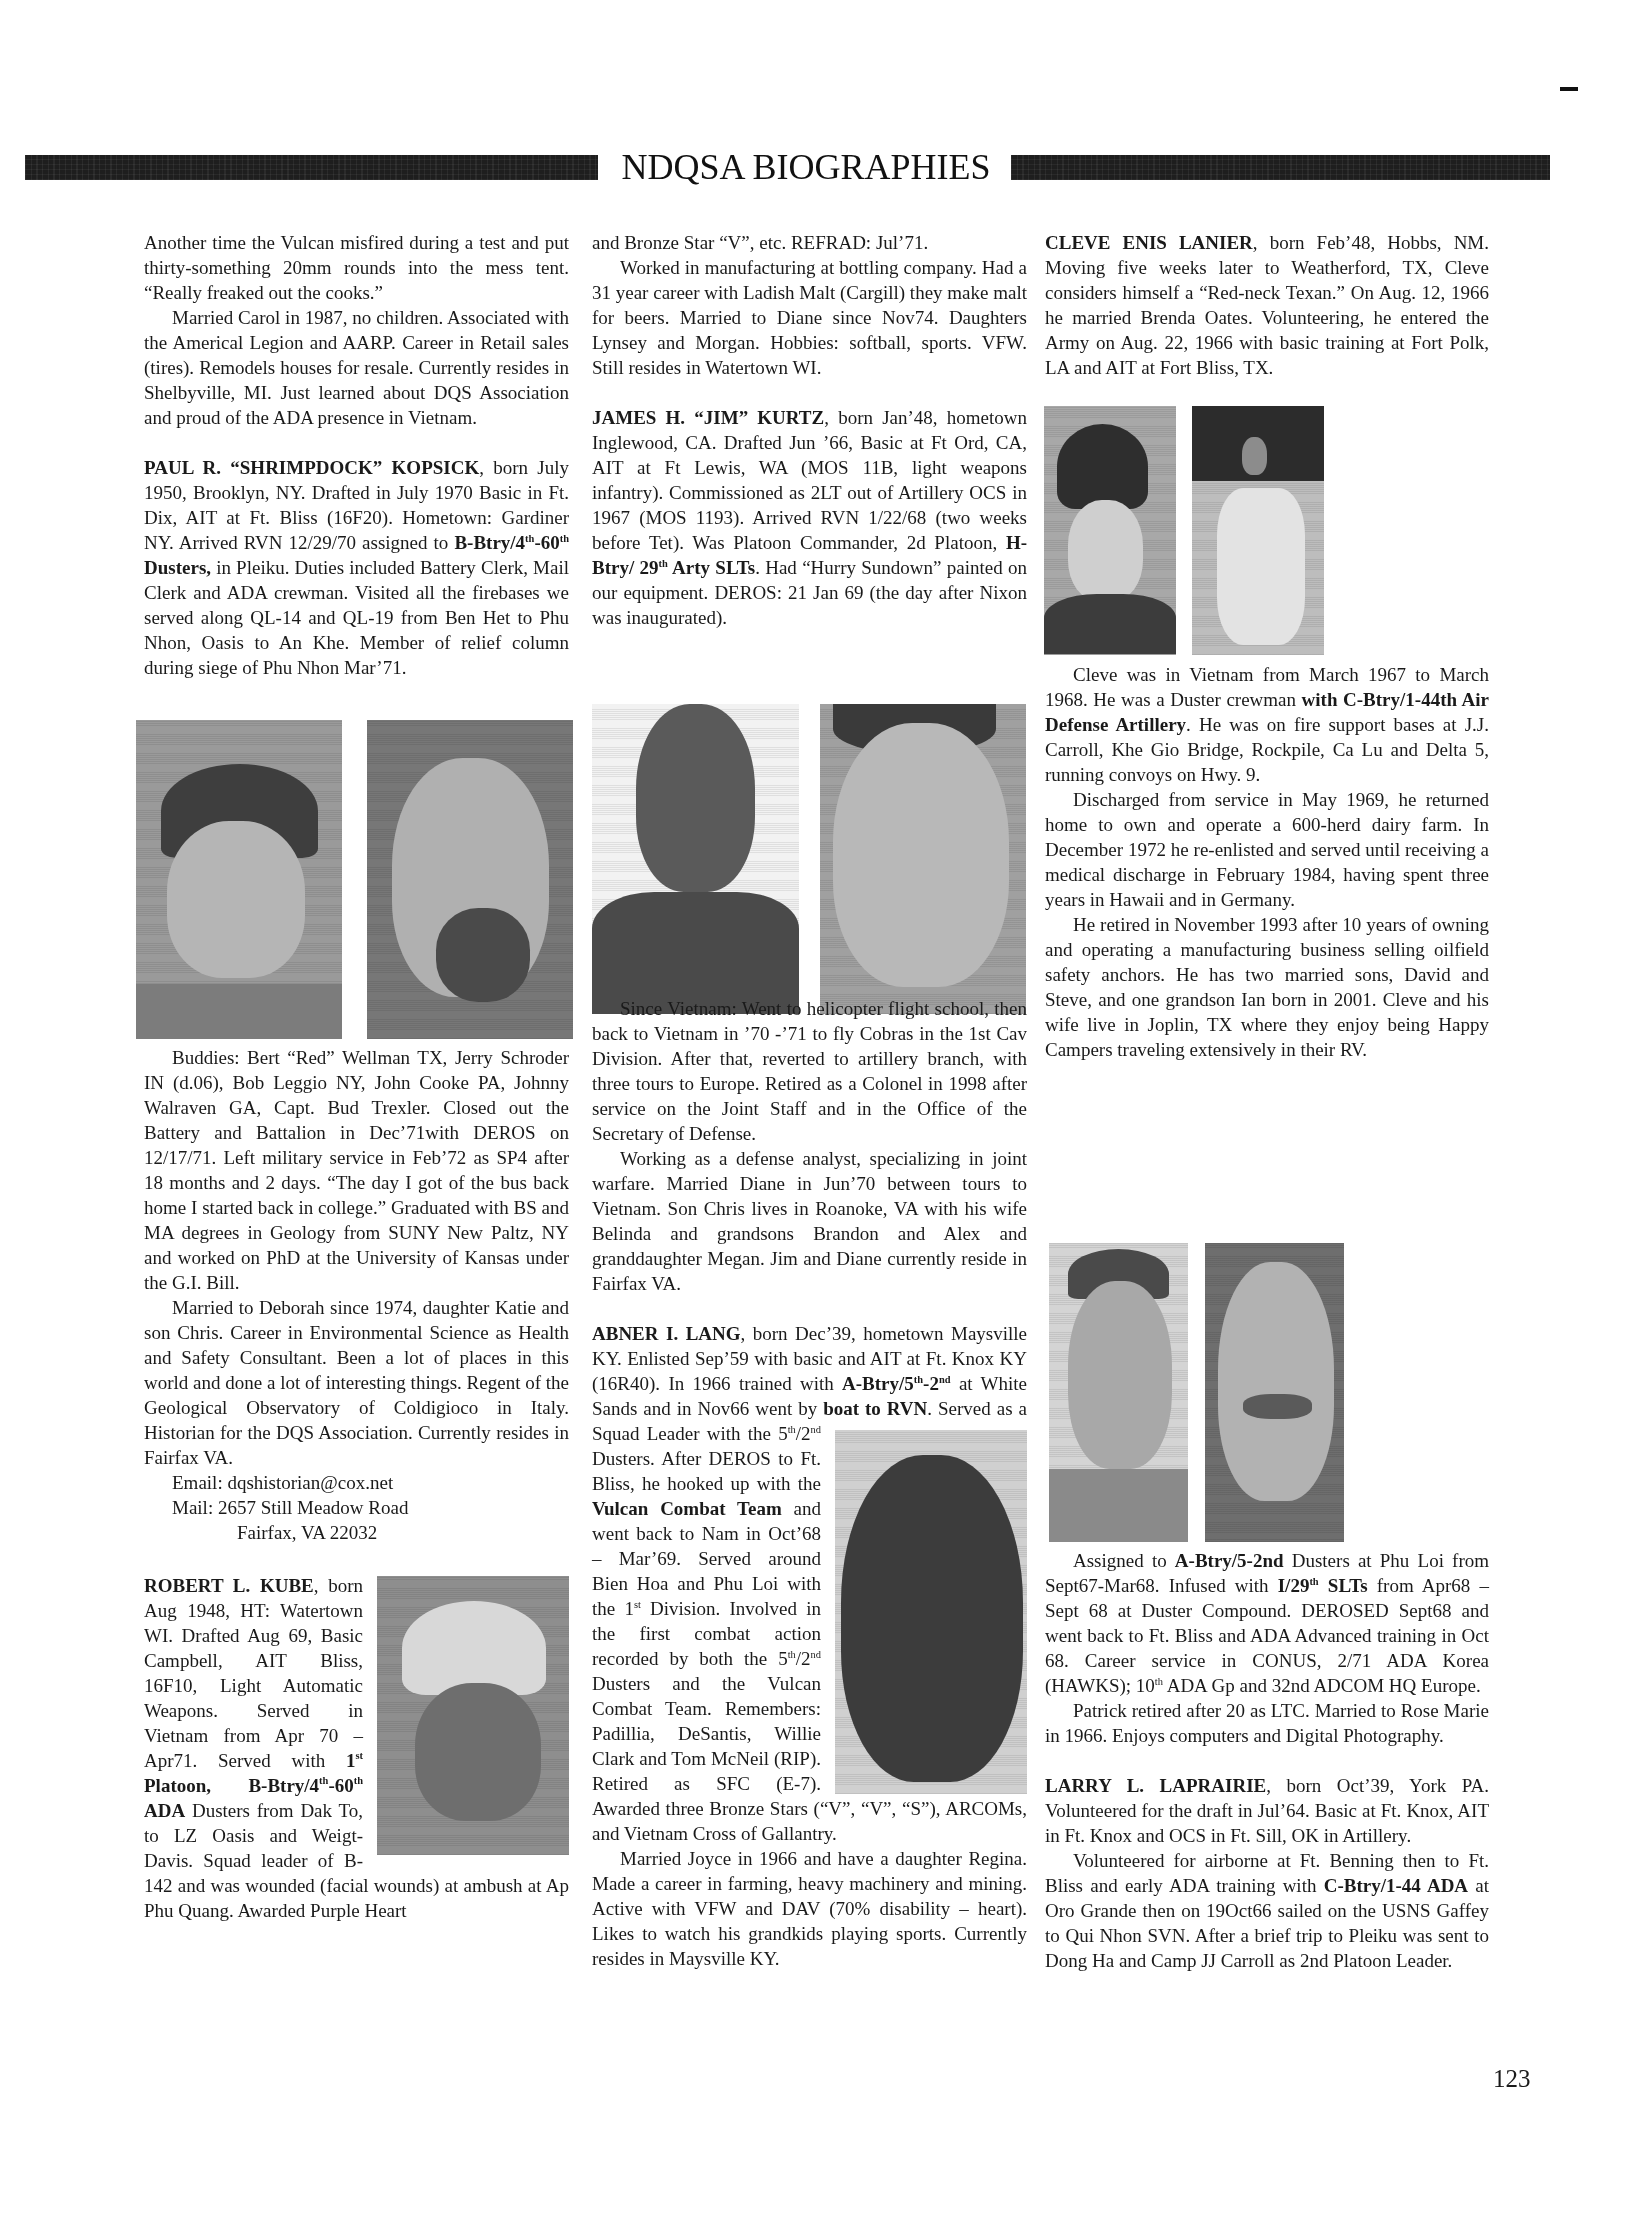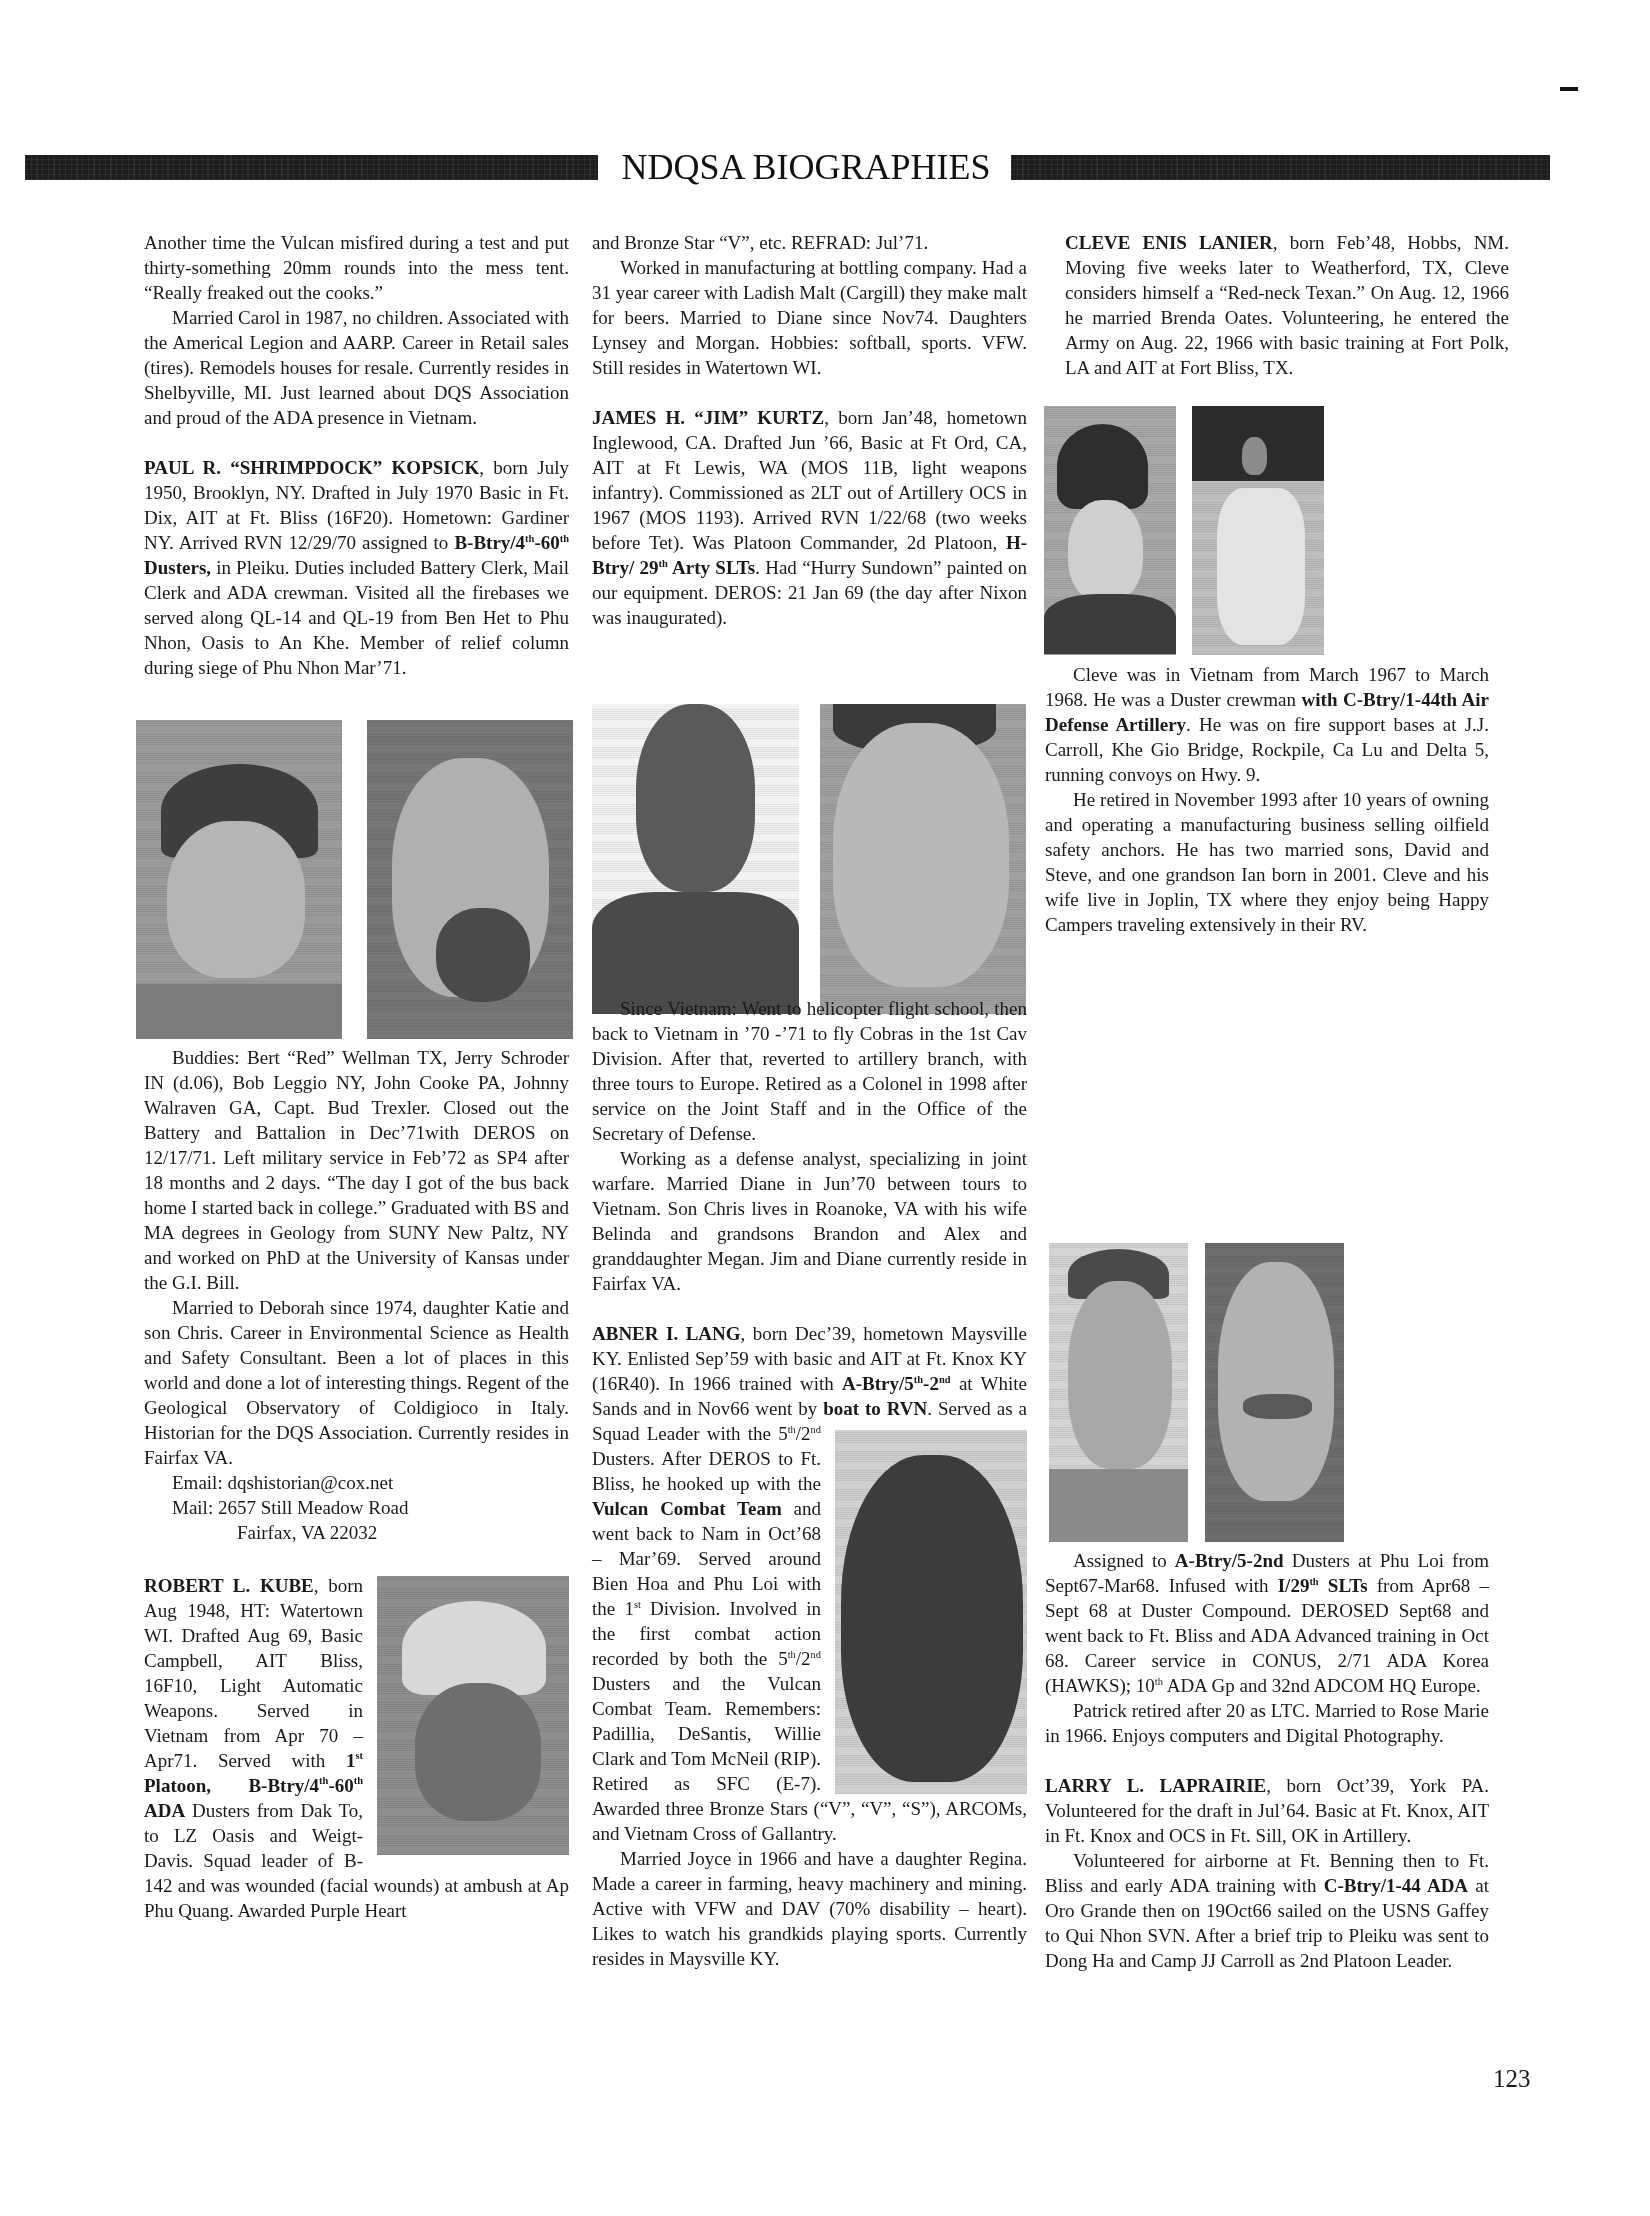--- a/index.html
+++ b/index.html
@@ -85,37 +85,38 @@
   <p class="ind">Working as a defense analyst, specializing in joint warfare. Married Diane in Jun’70 between tours to Vietnam. Son Chris lives in Roanoke, VA with his wife Belinda and grandsons Brandon and Alex and granddaughter Megan. Jim and Diane currently reside in Fairfax VA.</p>
   <div class="gap"></div>
   <p>
     <span class="name">ABNER I. LANG</span><span>, born Dec’39, hometown Maysville KY. Enlisted Sep’59 with basic and AIT at Ft. Knox KY (16R40). In 1966 trained with </span><b><span>A-Btry/5</span><sup>th</sup><span>-2</span><sup>nd</sup></b><span> at White Sands and in Nov66 went by </span><b>boat to RVN</b><span>. Served as a Squad Leader with the 5</span><sup>th</sup><span>/2</span><sup>nd</sup><span class="photo float-right" style="position:relative; display:block; width:192px; height:364px; background-color:#d0d0d0; margin-top:8.8px;">
       <span class="face" style="display:block; left:6.3px; top:25px; width:182px; height:327px; background:#3c3c3c;"></span>
     </span><span> Dusters. After DEROS to Ft. Bliss, he hooked up with the </span><b>Vulcan Combat Team</b><span> and went back to Nam in Oct’68 – Mar’69. Served around Bien Hoa and Phu Loi with the 1</span><sup>st</sup><span> Division. Involved in the first combat action recorded by both the 5</span><sup>th</sup><span>/2</span><sup>nd</sup><span> Dusters and the Vulcan Combat Team. Remembers: Padillia, DeSantis, Willie Clark and Tom McNeil (RIP). Retired as SFC (E-7). Awarded three Bronze Stars (“V”, “V”, “S”), ARCOMs, and Vietnam Cross of Gallantry.</span>
   </p>
   <p class="ind">Married Joyce in 1966 and have a daughter Regina. Made a career in farming, heavy machinery and mining. Active with VFW and DAV (70% disability – heart). Likes to watch his grandkids playing sports. Currently resides in Maysville KY.</p>
 </div>
 
-<div class="col" style="left:1045px; top:230px; width:444px;margin-left:20px;">
+<div class="col" style="left:1045px; top:230px; width:444px;">
   <p><span class="name">CLEVE ENIS LANIER</span><span>, born Feb’48, Hobbs, NM. Moving five weeks later to Weatherford, TX, Cleve considers himself a “Red-neck Texan.” On Aug. 12, 1966 he married Brenda Oates. Volunteering, he entered the Army on Aug. 22, 1966 with basic training at Fort Polk, LA and AIT at Fort Bliss, TX.</span></p>
 </div>
 
 <div class="photo" style="left:1044px; top:406px; width:132px; height:249px; background-color:#a8a8a8;">
   <div class="shade" style="left:12.6px; top:17.6px; width:91px; height:85px; background:#2e2e2e; border-radius:50% 50% 20% 20%;"></div>
   <div class="face" style="left:24px; top:94px; width:75px; height:101px; background:#cfcfcf;"></div>
   <div class="shade" style="left:0; top:188px; width:132px; height:60px; background:#3c3c3c; border-radius:40% 40% 0 0;"></div>
 </div>
 <div class="photo" style="left:1192px; top:406px; width:132px; height:249px; background-color:#bdbdbd;">
   <div class="shade" style="left:0; top:0; width:132px; height:75px; background:#2c2c2c;"></div>
   <div class="face" style="left:50px; top:31px; width:25px; height:38px; background:#8c8c8c;"></div>
   <div class="shade" style="left:25px; top:82px; width:88px; height:157px; background:#e3e3e3; border-radius:30%;"></div>
 </div>
 
 <div class="col" style="left:1045px; top:662px; width:444px;">
   <p class="ind"><span>Cleve was in Vietnam from March 1967 to March 1968. He was a Duster crewman </span><b>with C-Btry/1-44th Air Defense Artillery</b><span>. He was on fire support bases at J.J. Carroll, Khe Gio Bridge, Rockpile, Ca Lu and Delta 5, running convoys on Hwy. 9.</span></p>
+  <p class="ind">Discharged from service in May 1969, he returned home to own and operate a 600-herd dairy farm. In December 1972 he re-enlisted and served until receiving a medical discharge in February 1984, having spent three years in Hawaii and in Germany.</p>
   <p class="ind">He retired in November 1993 after 10 years of owning and operating a manufacturing business selling oilfield safety anchors. He has two married sons, David and Steve, and one grandson Ian born in 2001. Cleve and his wife live in Joplin, TX where they enjoy being Happy Campers traveling extensively in their RV.</p>
   <div class="gap"></div>
 </div>
 
 <div class="photo" style="left:1049px; top:1243px; width:139px; height:299px; background-color:#d4d4d4;">
   <div class="shade" style="left:19px; top:6.3px; width:101px; height:50px; background:#4a4a4a; border-radius:50% 50% 10% 10%;"></div>
   <div class="face" style="left:19px; top:38px; width:104px; height:188px; background:#a8a8a8;"></div>
   <div class="shade" style="left:0; top:226px; width:139px; height:73px; background:#8a8a8a;"></div>
 </div>
 <div class="photo" style="left:1205px; top:1243px; width:139px; height:299px; background-color:#6e6e6e;">

